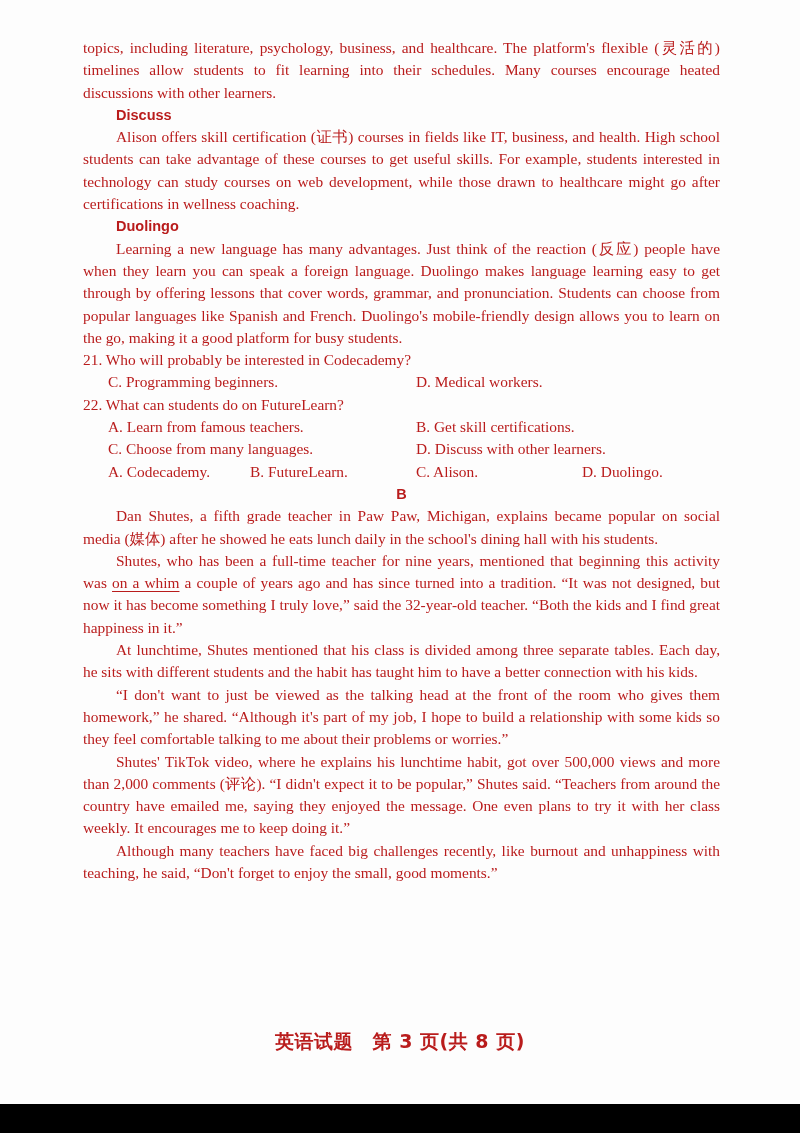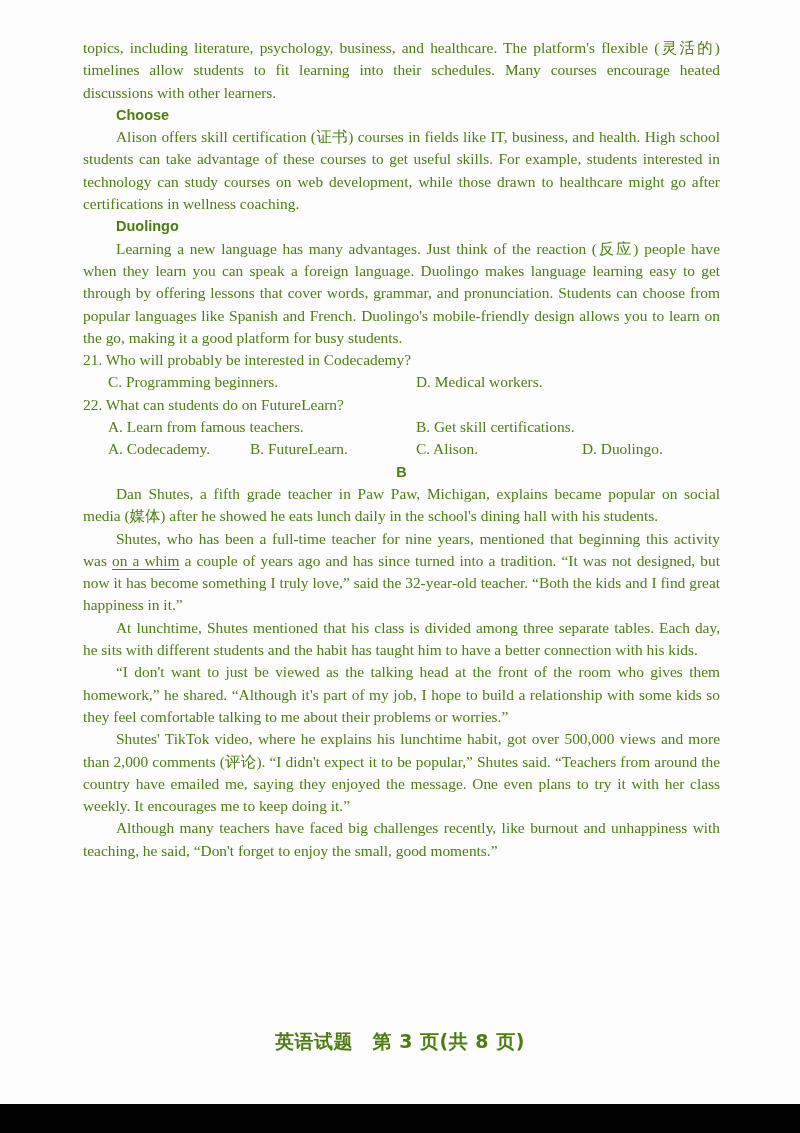--- a/index.html
+++ b/index.html
@@ -10,21 +10,21 @@
       background: #000;
       overflow: hidden;
     }
     .page {
       position: absolute;
       left: 0;
       top: 0;
       width: 800px;
       height: 1104px;
       background: #fdfdfd;
-      color: #4d7c0f;
+      color: #b91c1c;
       font-family: "Liberation Serif", "DejaVu Serif", serif;
       font-size: 15.4px;
       line-height: 22.3px;
     }
     .content {
       position: absolute;
       left: 83px;
       top: 37px;
       width: 637px;
     }
@@ -86,21 +86,21 @@
     }
   </style>
 </head>
 <body>
 
 <div class="page">
   <div class="content">
 
     <p>topics, including literature, psychology, business, and healthcare. The platform's flexible (灵活的) timelines allow students to fit learning into their schedules. Many courses encourage heated discussions with other learners.</p>
 
-    <div class="heading">Choose</div>
+    <div class="heading">Discuss</div>
     <p class="indent">Alison offers skill certification (证书) courses in fields like IT, business, and health. High school students can take advantage of these courses to get useful skills. For example, students interested in technology can study courses on web development, while those drawn to healthcare might go after certifications in wellness coaching.</p>
 
     <div class="heading">Duolingo</div>
     <p class="indent">Learning a new language has many advantages. Just think of the reaction (反应) people have when they learn you can speak a foreign language. Duolingo makes language learning easy to get through by offering lessons that cover words, grammar, and pronunciation. Students can choose from popular languages like Spanish and French. Duolingo's mobile-friendly design allows you to learn on the go, making it a good platform for busy students.</p>
 
     <div class="question">
       <span>21.</span>
       <span>Who will probably be interested in Codecademy?</span>
     </div>
     <div class="options">
@@ -108,20 +108,24 @@
       <span class="opt col-b">D. Medical workers.</span>
     </div>
 
     <div class="question">
       <span>22.</span>
       <span>What can students do on FutureLearn?</span>
     </div>
     <div class="options">
       <span class="opt col-a">A. Learn from famous teachers.</span>
       <span class="opt col-b">B. Get skill certifications.</span>
+    </div>
+    <div class="options">
+      <span class="opt col-a">C. Choose from many languages.</span>
+      <span class="opt col-b">D. Discuss with other learners.</span>
     </div>
 
     <div class="options">
       <span class="opt opt4 c1">A. Codecademy.</span>
       <span class="opt opt4 c2">B. FutureLearn.</span>
       <span class="opt opt4 c3">C. Alison.</span>
       <span class="opt opt4 c4">D. Duolingo.</span>
     </div>
 
     <div class="section-letter">B</div>

